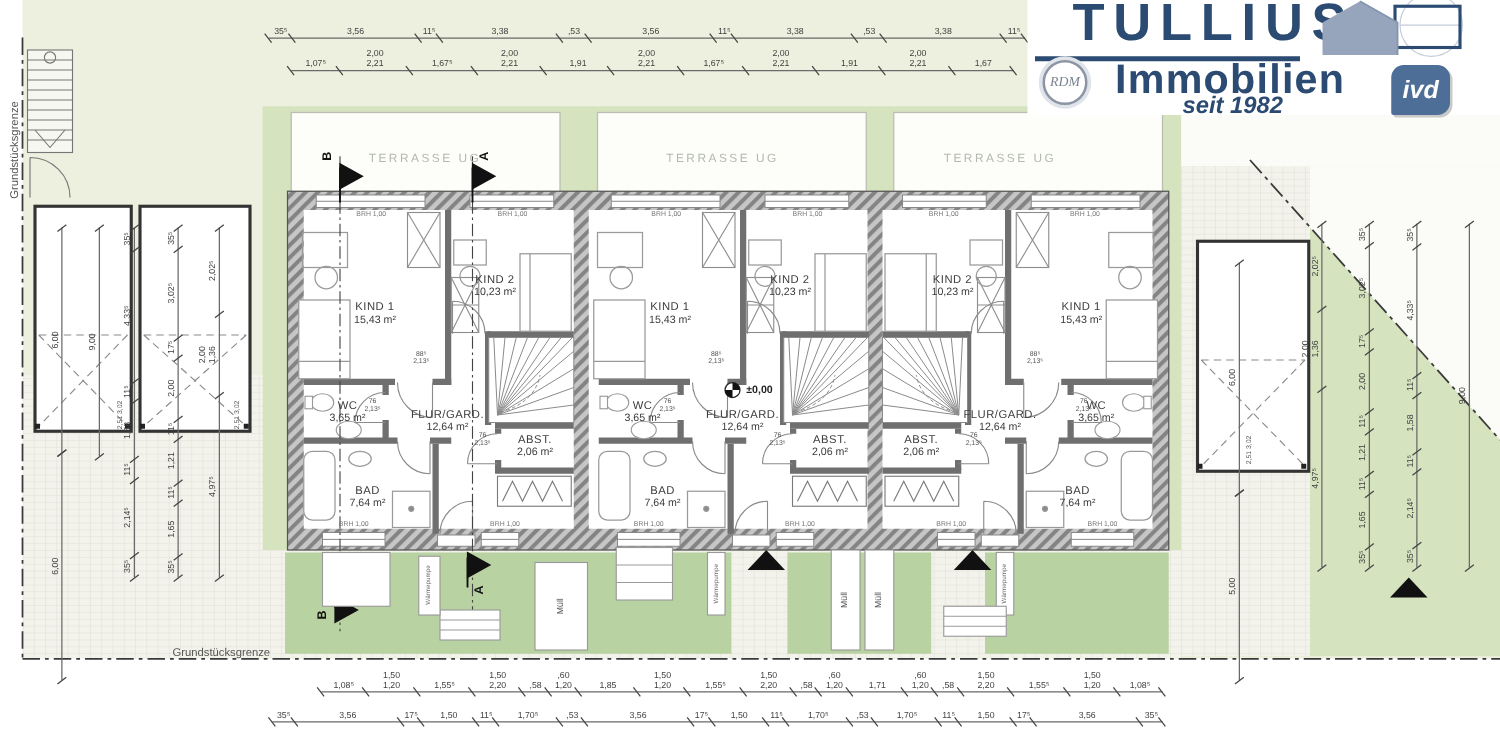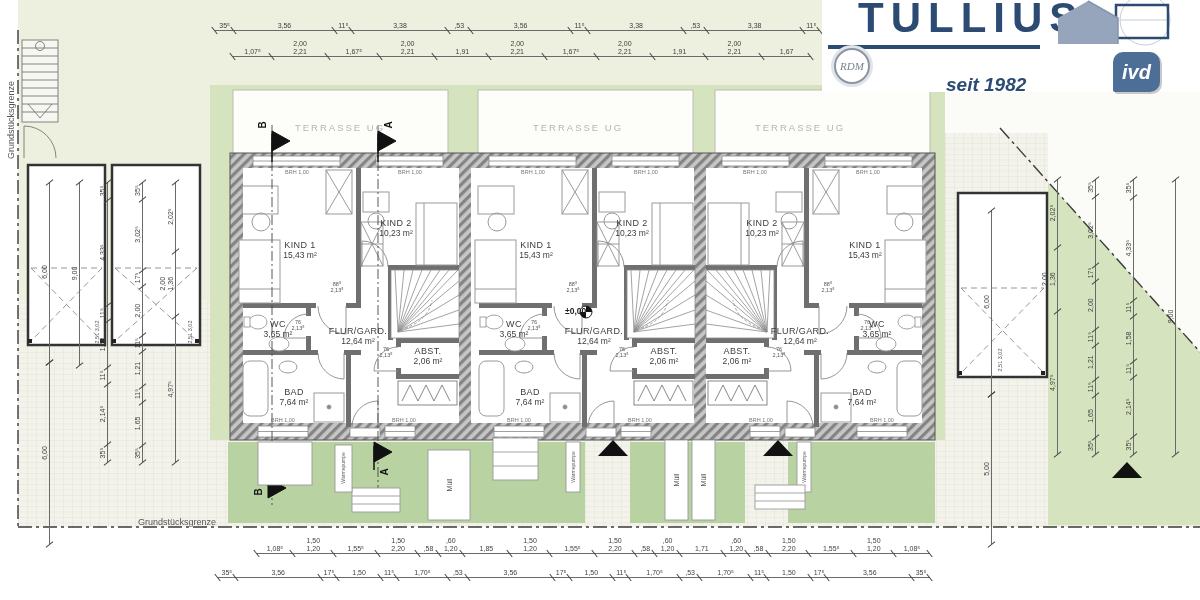--- a/index.html
+++ b/index.html
@@ -359,21 +359,21 @@
 </div>
 <div class="rl" style="left:737px;top:356px;">
   <div class="rn">ABST.</div>
   <div class="ra">2,06 m²</div>
 </div>
 <div class="rl" style="left:862px;top:397px;">
   <div class="rn">BAD</div>
   <div class="ra">7,64 m²</div>
 </div>
 
-<div class="lvl" style="left:565px;top:311px;">±0,00</div>
+<div class="lvl" style="left:597px;top:311px;">±0,00</div>
 
 <div class="brh" style="left:297px;top:172px;">BRH 1,00</div>
 <div class="brh" style="left:410px;top:172px;">BRH 1,00</div>
 <div class="brh" style="left:533px;top:172px;">BRH 1,00</div>
 <div class="brh" style="left:646px;top:172px;">BRH 1,00</div>
 <div class="brh" style="left:755px;top:172px;">BRH 1,00</div>
 <div class="brh" style="left:868px;top:172px;">BRH 1,00</div>
 <div class="brh" style="left:283px;top:420px;">BRH 1,00</div>
 <div class="brh" style="left:404px;top:420px;">BRH 1,00</div>
 <div class="brh" style="left:519px;top:420px;">BRH 1,00</div>
@@ -579,17 +579,18 @@
   <div class="logo-title">TULLIUS</div>
   <div class="logo-bar"></div>
   <svg class="abs" style="left:228px;top:0;" width="150" height="46" viewBox="0 0 150 46">
     <circle cx="95" cy="20" r="25" fill="none" stroke="#c4cdd9" stroke-width="1"></circle>
     <line x1="70" y1="20" x2="120" y2="20" stroke="#c4cdd9" stroke-width="1"></line>
     <rect x="66" y="5" width="52" height="33" fill="none" stroke="#2c4b72" stroke-width="2.5"></rect>
     <path d="M8,18 L38,1 L68,18 L68,44 L8,44 Z" fill="#97a5bc"></path>
     <path d="M38,1 L68,18 L68,44" fill="none" stroke="#8495ae" stroke-width="1.5"></path>
   </svg>
   <div class="rdm">RDM</div>
+  <div class="logo-sub">Immobilien</div>
   <div class="ivd">ivd</div>
   <div class="seit">seit 1982</div>
 </div>
 
 </div>
 
 </body></html>

